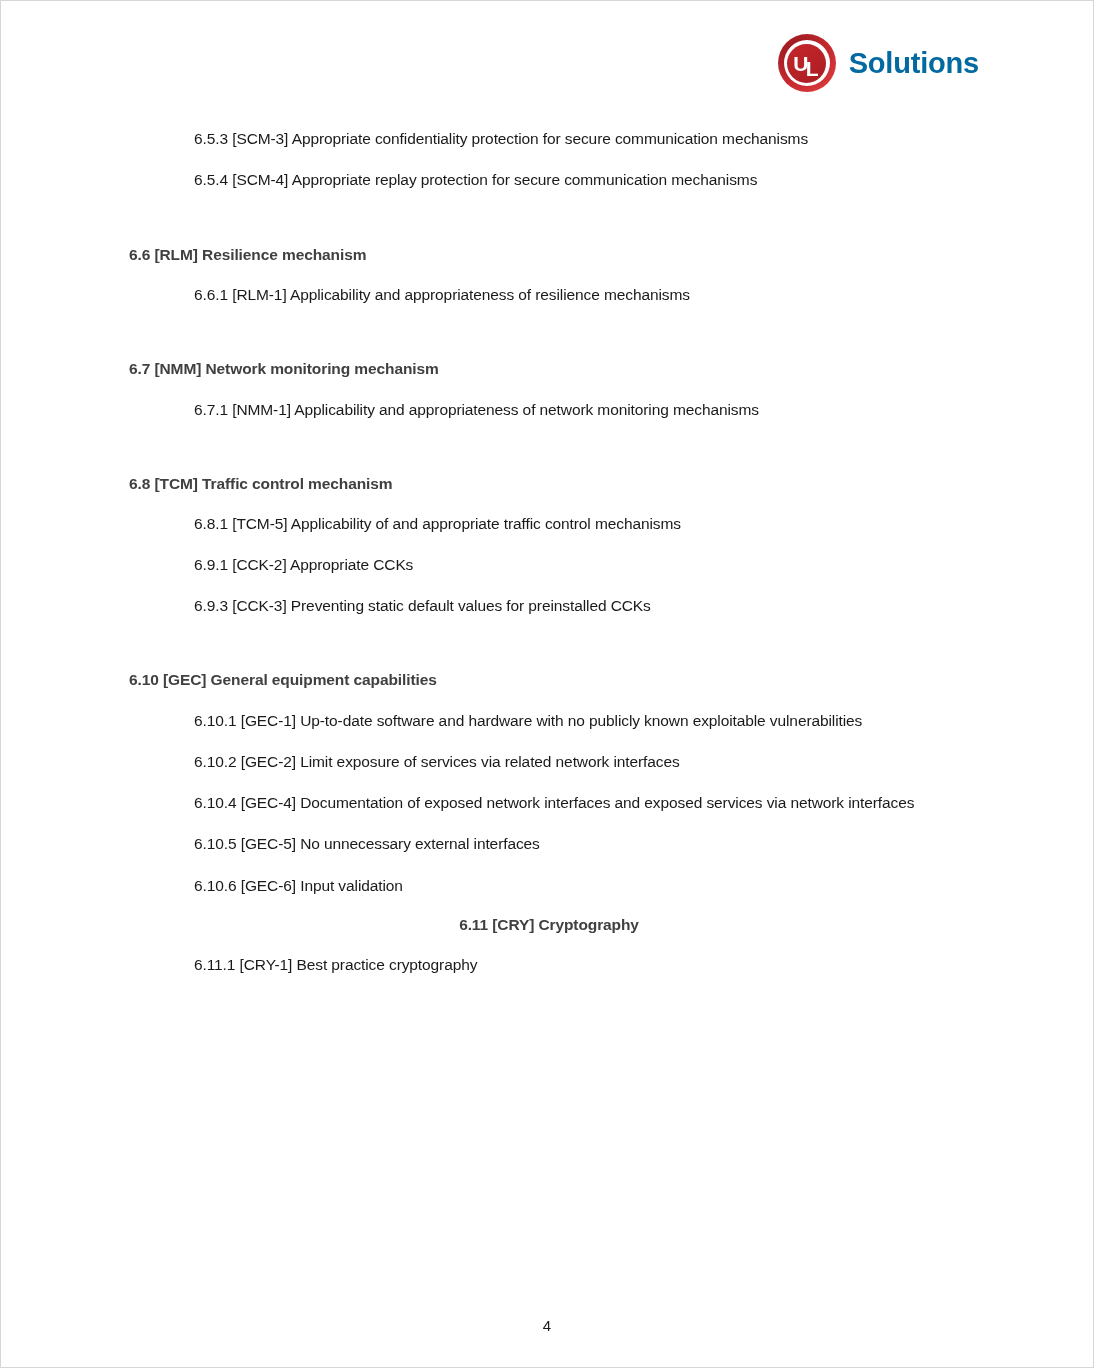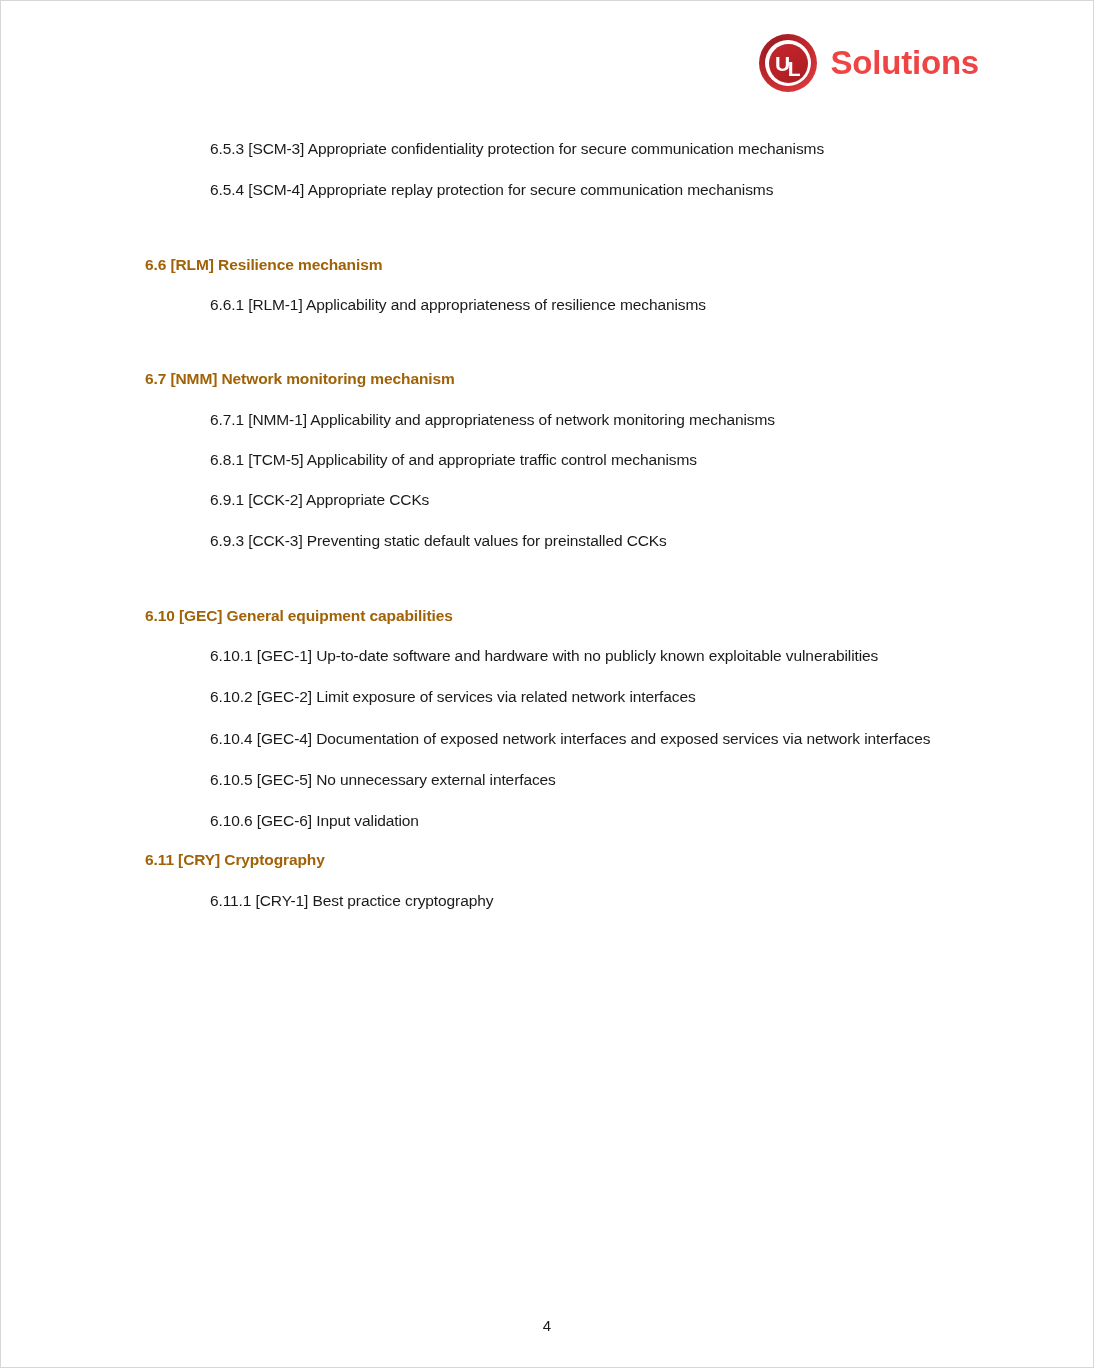--- a/index.html
+++ b/index.html
@@ -72,55 +72,54 @@
     font-size: 21px;
     letter-spacing: -0.5px;
     line-height: 1;
     user-select: none;
   }
   .ul-letters .u { font-size: 21px; }
   .ul-letters .l { font-size: 21px; position: relative; top: 5px; left: -2px; }
   .solutions-word {
     font-family: "Liberation Sans", sans-serif;
     font-weight: 700;
-    font-size: 33px;
-    color: #ef4444;
+    font-size: 29px;
+    color: #0369a1;
     letter-spacing: -0.2px;
     white-space: nowrap;
   }
 
   
   .content {
     position: absolute;
     left: 128px;
-    top: 136px;
+    top: 126px;
     width: 840px;
-    margin-left: 16px;
   }
   .heading {
     font-size: 15.5px;
     font-weight: 700;
     line-height: 1.45;
     margin: 0;
     letter-spacing: -0.1px;
-    color: #a16207;
+    color: #404040;
   }
   .item {
     font-size: 15.5px;
     font-weight: 400;
     line-height: 1.5;
     margin: 0;
     padding-left: 65px;
     letter-spacing: -0.1px;
     color: #1a1a1c;
   }
   .gap-item   { margin-top: 18px; }
   .gap-first  { margin-top: 0; }
   .gap-head   { margin-top: 52px; }
-  .gap-head-tight { margin-top: 17px; }
+  .gap-head-tight { margin-top: 17px; text-align: center; }
   .gap-head-sub { margin-top: 17px; }
 
   
   .footer {
     position: absolute;
     left: 0;
     right: 0;
     bottom: 32px;
     text-align: center;
   }
@@ -150,20 +149,21 @@
     </div>
   </div>
 
   <div class="content" id="body-content">
       <div class="item gap-first">6.5.3 [SCM-3] Appropriate confidentiality protection for secure communication mechanisms</div>
       <div class="item gap-item">6.5.4 [SCM-4] Appropriate replay protection for secure communication mechanisms</div>
       <div class="heading gap-head">6.6 [RLM] Resilience mechanism</div>
       <div class="item gap-head-sub">6.6.1 [RLM-1] Applicability and appropriateness of resilience mechanisms</div>
       <div class="heading gap-head">6.7 [NMM] Network monitoring mechanism</div>
       <div class="item gap-head-sub">6.7.1 [NMM-1] Applicability and appropriateness of network monitoring mechanisms</div>
+      <div class="heading gap-head">6.8 [TCM] Traffic control mechanism</div>
       <div class="item gap-head-sub">6.8.1 [TCM-5] Applicability of and appropriate traffic control mechanisms</div>
       <div class="item gap-head-sub">6.9.1 [CCK-2] Appropriate CCKs</div>
       <div class="item gap-item">6.9.3 [CCK-3] Preventing static default values for preinstalled CCKs</div>
       <div class="heading gap-head">6.10 [GEC] General equipment capabilities</div>
       <div class="item gap-head-sub">6.10.1 [GEC-1] Up-to-date software and hardware with no publicly known exploitable vulnerabilities</div>
       <div class="item gap-item">6.10.2 [GEC-2] Limit exposure of services via related network interfaces</div>
       <div class="item gap-item">6.10.4 [GEC-4] Documentation of exposed network interfaces and exposed services via network interfaces</div>
       <div class="item gap-item">6.10.5 [GEC-5] No unnecessary external interfaces</div>
       <div class="item gap-item">6.10.6 [GEC-6] Input validation</div>
       <div class="heading gap-head-tight">6.11 [CRY] Cryptography</div>

